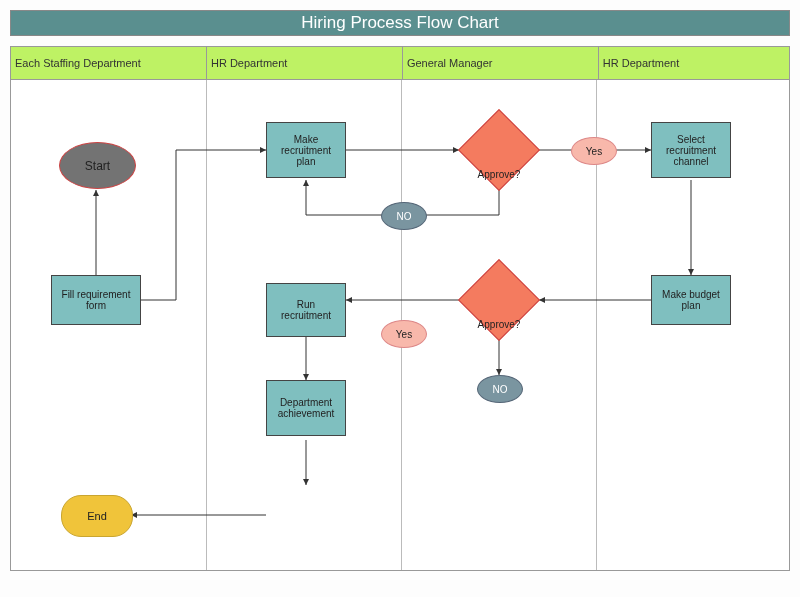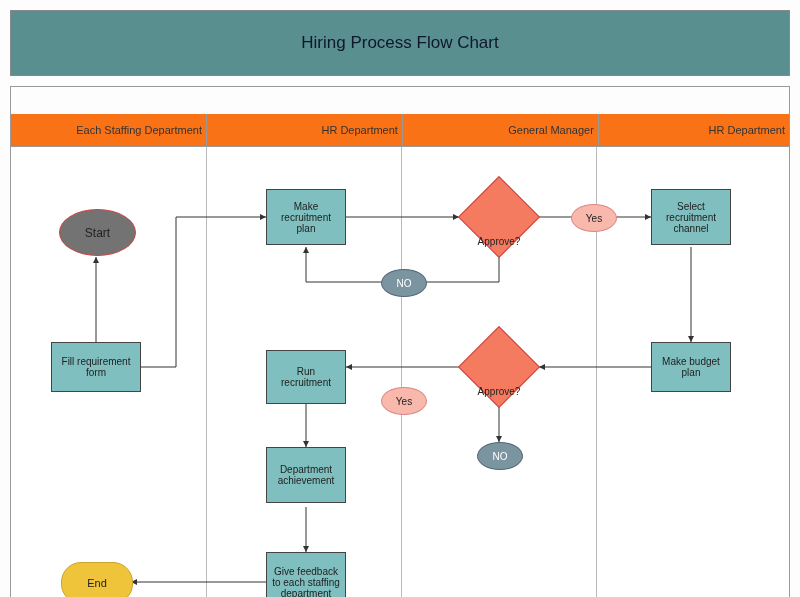--- a/index.html
+++ b/index.html
@@ -4,39 +4,38 @@
 <style>
   body {
     margin: 0;
     padding: 10px;
     font-family: Arial, sans-serif;
     background: #fdfdfd;
     width: 780px;
   }
   .title-bar {
     background: #5a8f8f;
-    color: #0f172a;
+    color: #ffffff;
     text-align: center;
-    padding: 22px;
+    padding: 2px;
     font-size: 17px;
     border: 1px solid #888;
   }
   .lane-headers {
     display: flex;
     margin-top: 10px;
     border: 1px solid #999;
   }
   .lane-header {
-    background: #f97316;
-    text-align: right;
+    background: #bef264;
+    text-align: left;
     font-size: 11px;
     padding: 10px 4px;
     border-right: 1px solid #999;
     color: #333;
-    margin-top: 27px;
   }
   .lane-header:last-child { border-right: none; }
   .canvas {
     position: relative;
     border: 1px solid #999;
     border-top: none;
     height: 490px;
     background: #fff;
   }
   .lane-divider {
@@ -207,16 +206,15 @@
     <div class="diamond-shape"></div>
     <div class="diamond-label">Approve?</div>
   </div>
   <div class="pill yes" style="left:370px;top:240px">Yes</div>
   <div class="pill no" style="left:466px;top:295px">NO</div>
 
   <div class="box" style="left:255px;top:203px;width:80px;height:54px">Run recruitment</div>
 
   <div class="box" style="left:255px;top:300px;width:80px;height:56px">Department achievement</div>
 
-  <div class="box" style="left:255px;top:405px;width:80px;height:60px">Give feedback to each staffing department</div>
 
   <div class="ellipse-end" style="left:50px;top:415px">End</div>
 </div>
 
 </body></html>

